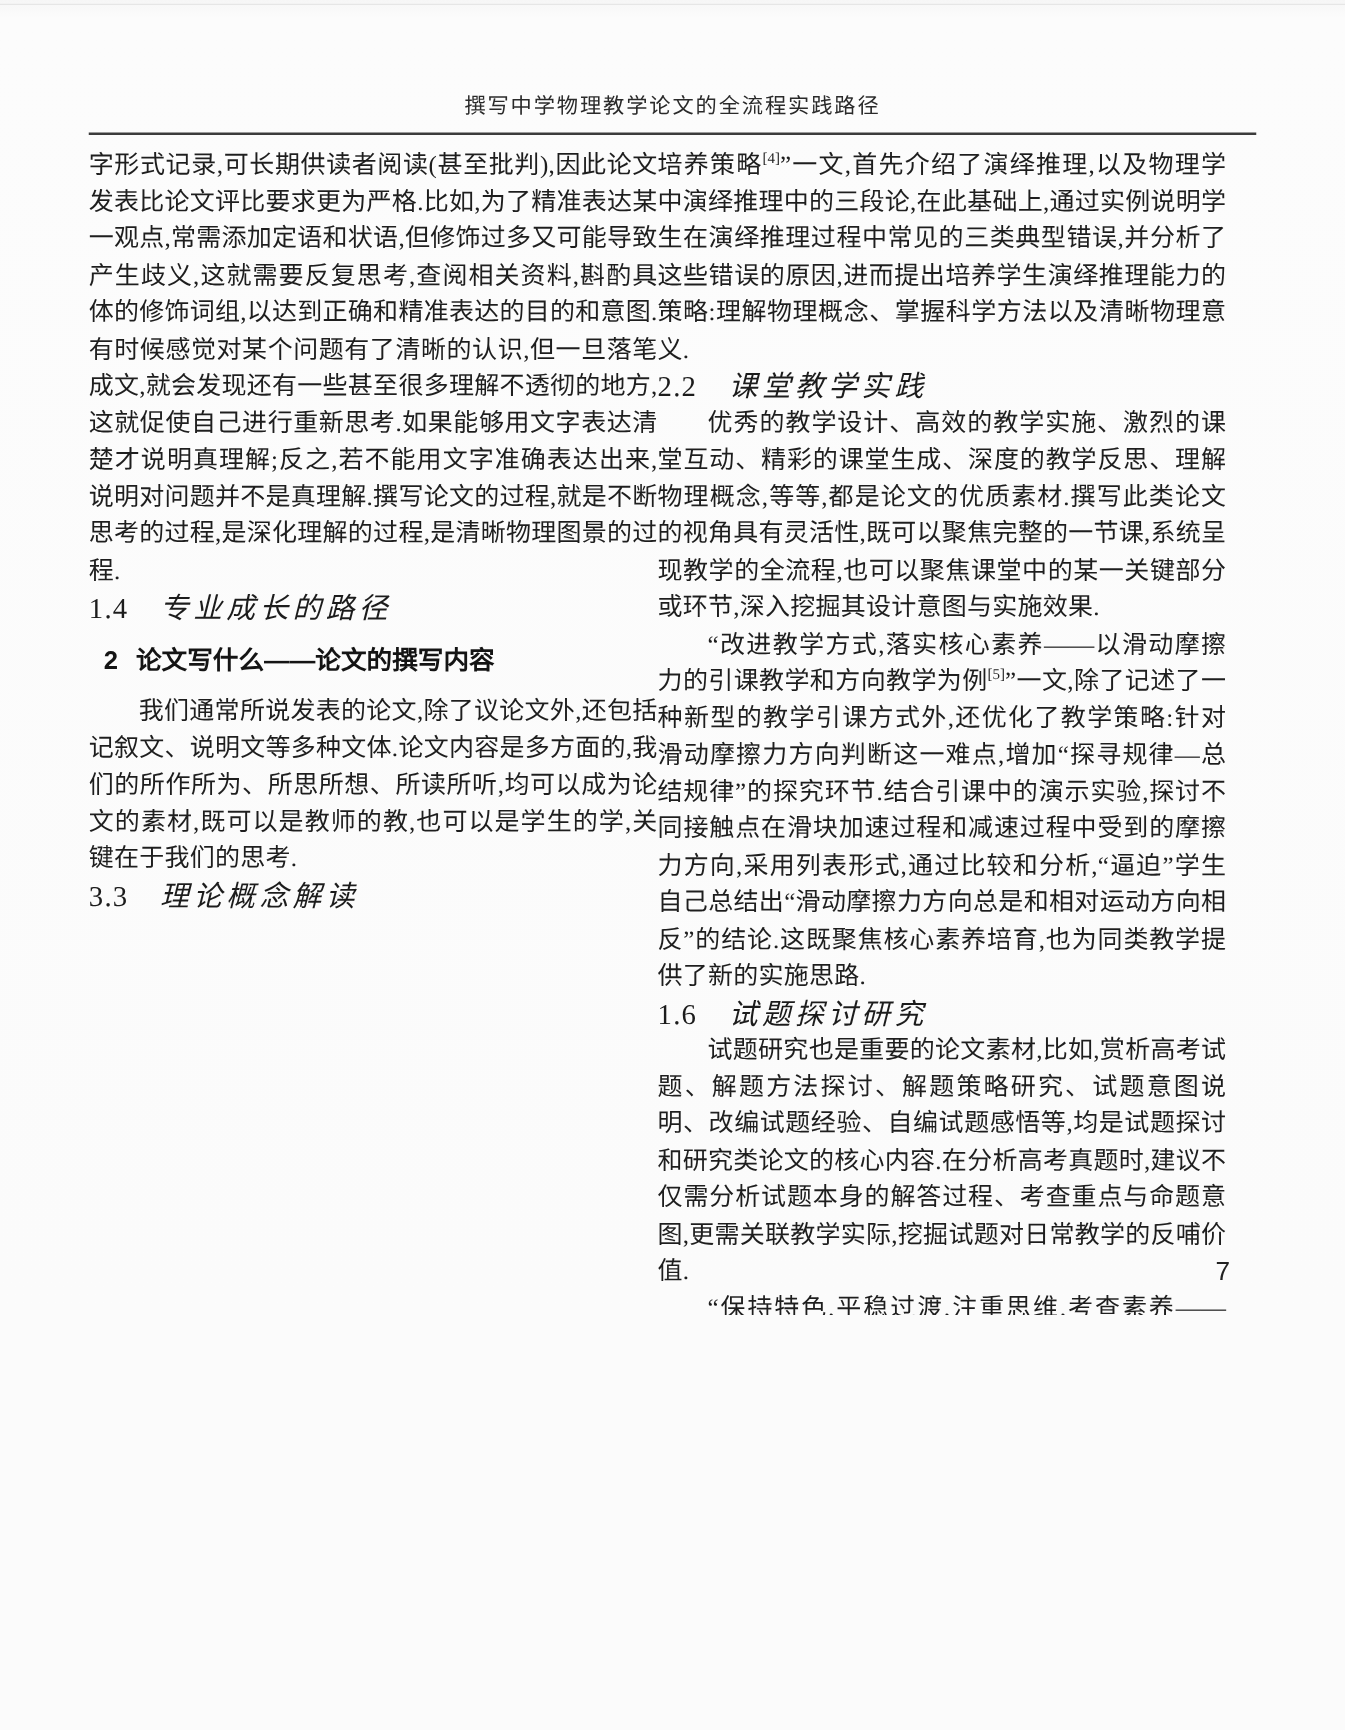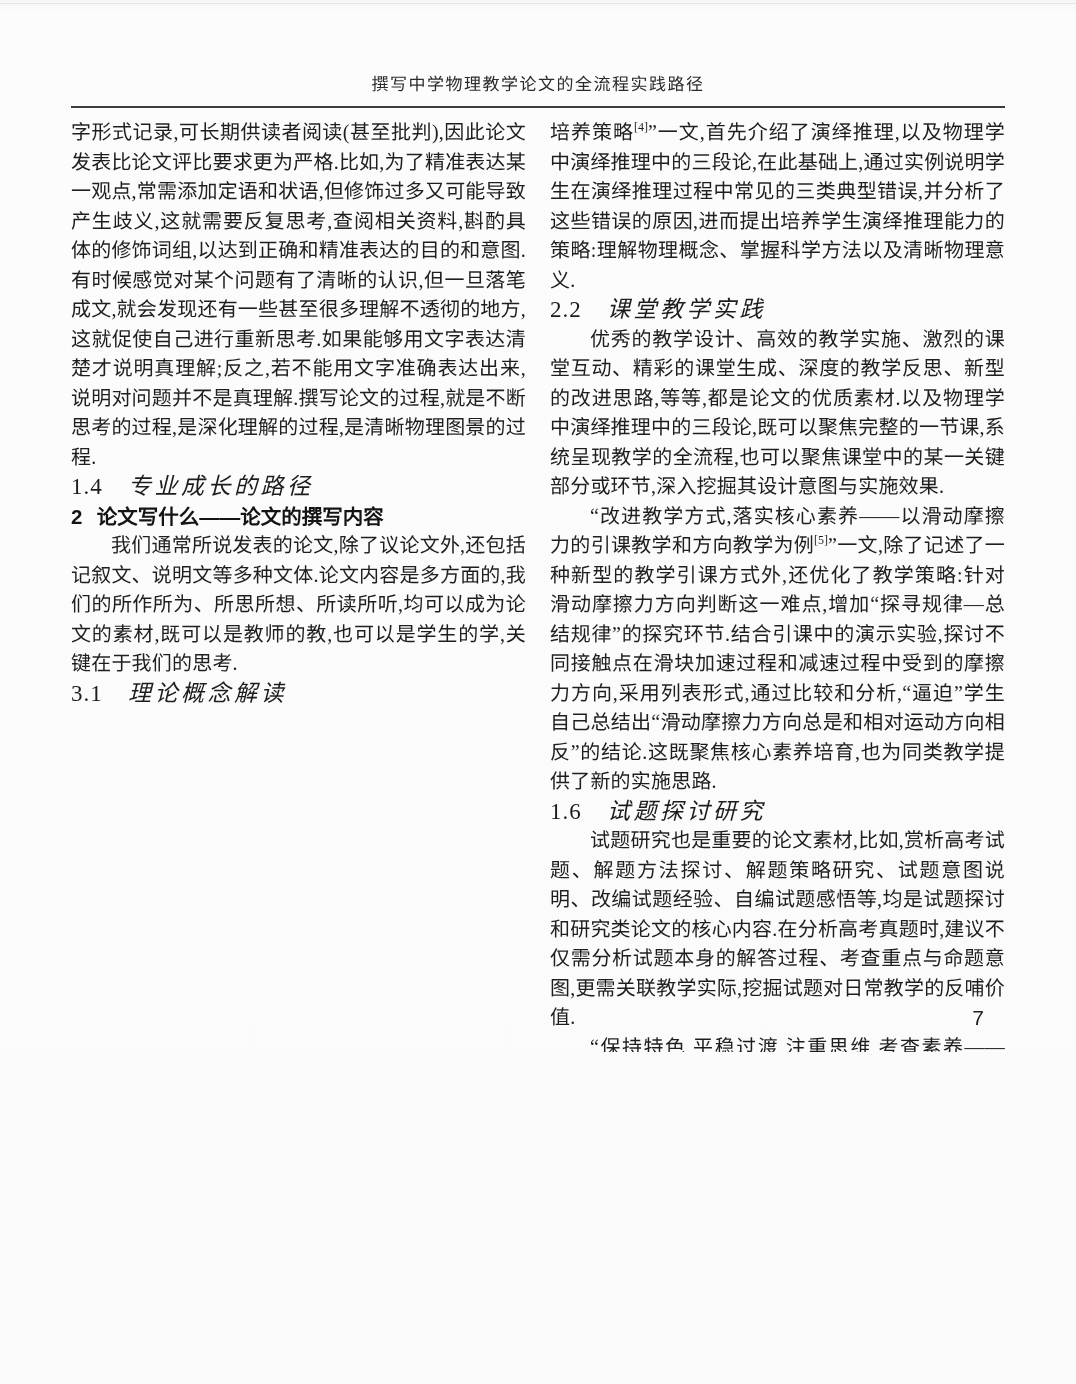--- a/index.html
+++ b/index.html
@@ -30,39 +30,38 @@
   }
   .header-rule {
     width:934px;
     margin:11px auto 0 auto;
     border-top:2px solid #3c3c3c;
   }
   .columns {
     display:flex;
     width:934px;
     margin:10px auto 0 auto;
-    gap:24px;
   }
   .column { width:455px; flex:0 0 455px; }
   p.para {
     margin:0;
     font-size:20px;
     line-height:29.5px;
     text-align:justify;
     letter-spacing:0.2px;
   }
   p.para.indent { text-indent:2em; }
   sup.ref {
     font-size:12px;
     line-height:0;
     vertical-align:super;
     letter-spacing:0;
   }
   h2.section-heading {
-    margin:0; padding:0;
+    margin:12px; padding:0;
     font-size:20.5px;
     line-height:29.5px;
     font-weight:bold;
     font-family:"Liberation Sans","DejaVu Sans",sans-serif;
     color:#141414;
   }
   h2.section-heading .h-num { margin-right:0.7em; }
   h3.sub-heading {
     margin:0; padding:0;
     font-size:23px;
@@ -98,26 +97,26 @@
     <div class="header-title">撰写中学物理教学论文的全流程实践路径</div>
     <div class="header-rule"></div>
   </header>
 
   <main class="columns">
     <section class="column" id="left-column">
         <p class="para">字形式记录,可长期供读者阅读(甚至批判),因此论文发表比论文评比要求更为严格.比如,为了精准表达某一观点,常需添加定语和状语,但修饰过多又可能导致产生歧义,这就需要反复思考,查阅相关资料,斟酌具体的修饰词组,以达到正确和精准表达的目的和意图.有时候感觉对某个问题有了清晰的认识,但一旦落笔成文,就会发现还有一些甚至很多理解不透彻的地方,这就促使自己进行重新思考.如果能够用文字表达清楚才说明真理解;反之,若不能用文字准确表达出来,说明对问题并不是真理解.撰写论文的过程,就是不断思考的过程,是深化理解的过程,是清晰物理图景的过程.</p>
         <h3 class="sub-heading"><span class="h-num">1.4</span><span class="h-title">专业成长的路径</span></h3>
         <h2 class="section-heading"><span class="h-num">2</span><span class="h-title">论文写什么——论文的撰写内容</span></h2>
         <p class="para indent">我们通常所说发表的论文,除了议论文外,还包括记叙文、说明文等多种文体.论文内容是多方面的,我们的所作所为、所思所想、所读所听,均可以成为论文的素材,既可以是教师的教,也可以是学生的学,关键在于我们的思考.</p>
-        <h3 class="sub-heading"><span class="h-num">3.1</span><span class="h-title">理论概念解读</span></h3>
+        <h3 class="sub-heading"><span class="h-num">3.3</span><span class="h-title">理论概念解读</span></h3>
       </section>
     <section class="column" id="right-column">
         <p class="para">培养策略<sup class="ref">[4]</sup>”一文,首先介绍了演绎推理,以及物理学中演绎推理中的三段论,在此基础上,通过实例说明学生在演绎推理过程中常见的三类典型错误,并分析了这些错误的原因,进而提出培养学生演绎推理能力的策略:理解物理概念、掌握科学方法以及清晰物理意义.</p>
         <h3 class="sub-heading"><span class="h-num">2.2</span><span class="h-title">课堂教学实践</span></h3>
-        <p class="para indent">优秀的教学设计、高效的教学实施、激烈的课堂互动、精彩的课堂生成、深度的教学反思、新型的改进思路,等等,都是论文的优质素材.以及物理学中演绎推理中的三段论,既可以聚焦完整的一节课,系统呈现教学的全流程,也可以聚焦课堂中的某一关键部分或环节,深入挖掘其设计意图与实施效果.</p>
+        <p class="para indent">优秀的教学设计、高效的教学实施、激烈的课堂互动、精彩的课堂生成、深度的教学反思、理解物理概念,等等,都是论文的优质素材.撰写此类论文的视角具有灵活性,既可以聚焦完整的一节课,系统呈现教学的全流程,也可以聚焦课堂中的某一关键部分或环节,深入挖掘其设计意图与实施效果.</p>
         <p class="para indent">“改进教学方式,落实核心素养——以滑动摩擦力的引课教学和方向教学为例<sup class="ref">[5]</sup>”一文,除了记述了一种新型的教学引课方式外,还优化了教学策略:针对滑动摩擦力方向判断这一难点,增加“探寻规律—总结规律”的探究环节.结合引课中的演示实验,探讨不同接触点在滑块加速过程和减速过程中受到的摩擦力方向,采用列表形式,通过比较和分析,“逼迫”学生自己总结出“滑动摩擦力方向总是和相对运动方向相反”的结论.这既聚焦核心素养培育,也为同类教学提供了新的实施思路.</p>
         <h3 class="sub-heading"><span class="h-num">1.6</span><span class="h-title">试题探讨研究</span></h3>
         <p class="para indent">试题研究也是重要的论文素材,比如,赏析高考试题、解题方法探讨、解题策略研究、试题意图说明、改编试题经验、自编试题感悟等,均是试题探讨和研究类论文的核心内容.在分析高考真题时,建议不仅需分析试题本身的解答过程、考查重点与命题意图,更需关联教学实际,挖掘试题对日常教学的反哺价值.</p>
         <p class="para indent">“保持特色,平稳过渡,注重思维,考查素养——2019 年高考北京物理试题分析与评价<sup class="ref">[6]</sup>”一文,是从全试卷角度分析 2019 年高考北京物理试题;“从‘四翼’角度评析 2020 年高考天津物理试题<sup class="ref">[7]</sup>”一文,是从高考评价体系角度分析天津全卷试题,而文章“赏析高考试题,优化高三复习——以 2018 年北京理综卷第 24 题为例<sup class="ref">[8]</sup>”“ 试谈北京高考物理实验试题的新变化<sup class="ref">[9]</sup>”则分别聚焦了某个典型试题或某一方面,上述论文最终都将落脚点回归到一线教学.</p>
         <h3 class="sub-heading"><span class="h-num">2.4</span><span class="h-title">教学策略提炼</span></h3>
         <p class="para indent">前述课堂教学实践侧重于某节课的具体操作,而</p>
       </section>
   </main>
 
   <div class="page-number">7</div>

